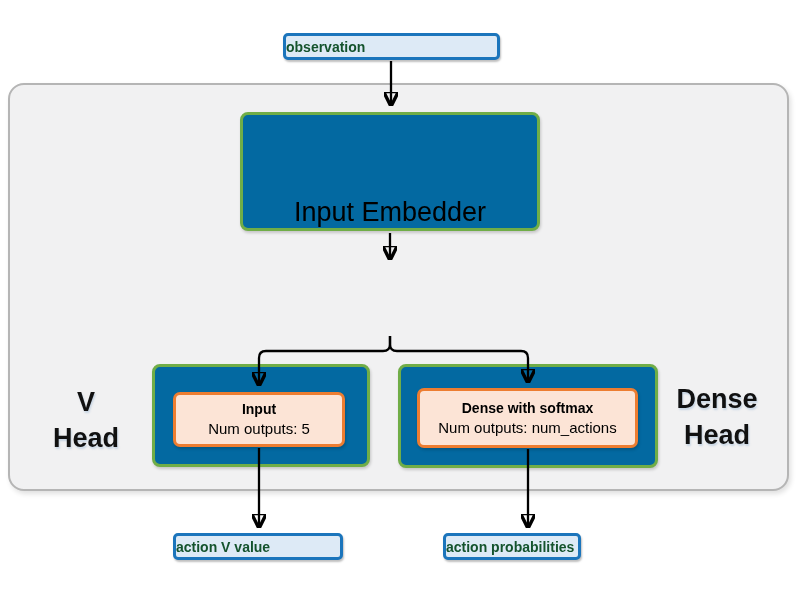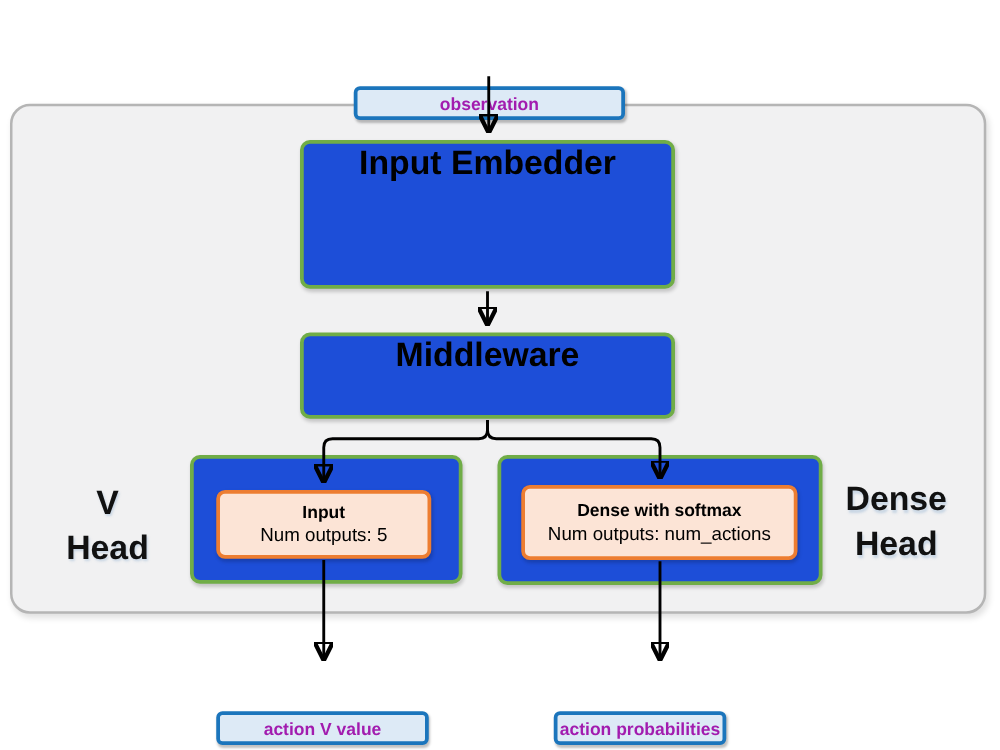--- a/index.html
+++ b/index.html
@@ -21,36 +21,35 @@
     border: 2.5px solid #b5b5b5;
     border-radius: 16px;
     box-shadow: 2px 3px 5px rgba(0,0,0,0.12);
   }
 
   
   .blue-box {
     background: #ddeaf6;
     border: 3px solid #1b75bc;
     border-radius: 5px;
-    display: flex; align-items: center; justify-content: center;
-    font-weight: bold; font-size: 14px; color: #a21caf;
+    display: flex; align-items: center; 
+    font-weight: bold; font-size: 14px; color: #14532d;
     box-shadow: 1px 2px 2px rgba(0,0,0,0.25);
-    margin-top: 36px;
   }
   .obs-box  { left: 283px; top: 33px;  width: 217px; height: 27px; }
   .out-box-left  { left: 173px; top: 533px; width: 170px; height: 27px; }
   .out-box-right { left: 443px; top: 533px; width: 138px; height: 27px; }
 
   
   .green-box {
-    background: #1d4ed8;
+    background: #0369a1;
     border: 3px solid #70ad47;
     border-radius: 8px;
-    display: flex; align-items: flex-start; justify-content: center;
-    font-weight: bold; color: #000;
+    display: flex; align-items: flex-end; justify-content: center;
+    font-weight: normal; color: #000;
     box-shadow: 1px 2px 3px rgba(0,0,0,0.18);
   }
   .embedder-box   { left: 240px; top: 112px; width: 300px; height: 119px; font-size: 27px; }
   .middleware-box { left: 240px; top: 266px; width: 300px; height: 69px;  font-size: 27px; }
   .vhead-box      { left: 152px; top: 364px; width: 218px; height: 103px; }
   .phead-box      { left: 398px; top: 364px; width: 260px; height: 104px; }
 
   
   .orange-box {
     position: absolute;
@@ -99,23 +98,20 @@
   <div class="abs container-box"></div>
 
   <div class="abs blue-box obs-box">
     <span>observation</span>
   </div>
 
   <div class="abs green-box embedder-box">
     <span>Input Embedder</span>
   </div>
 
-  <div class="abs green-box middleware-box">
-    <span>Middleware</span>
-  </div>
 
   <div class="head-label vhead-label">
     <div>V</div>
     <div>Head</div>
   </div>
   <div class="abs green-box vhead-box"></div>
   <div class="orange-box vdense-box">
     <div class="dense-title">Input</div>
     <div class="dense-subtitle">Num outputs: 5</div>
   </div>

